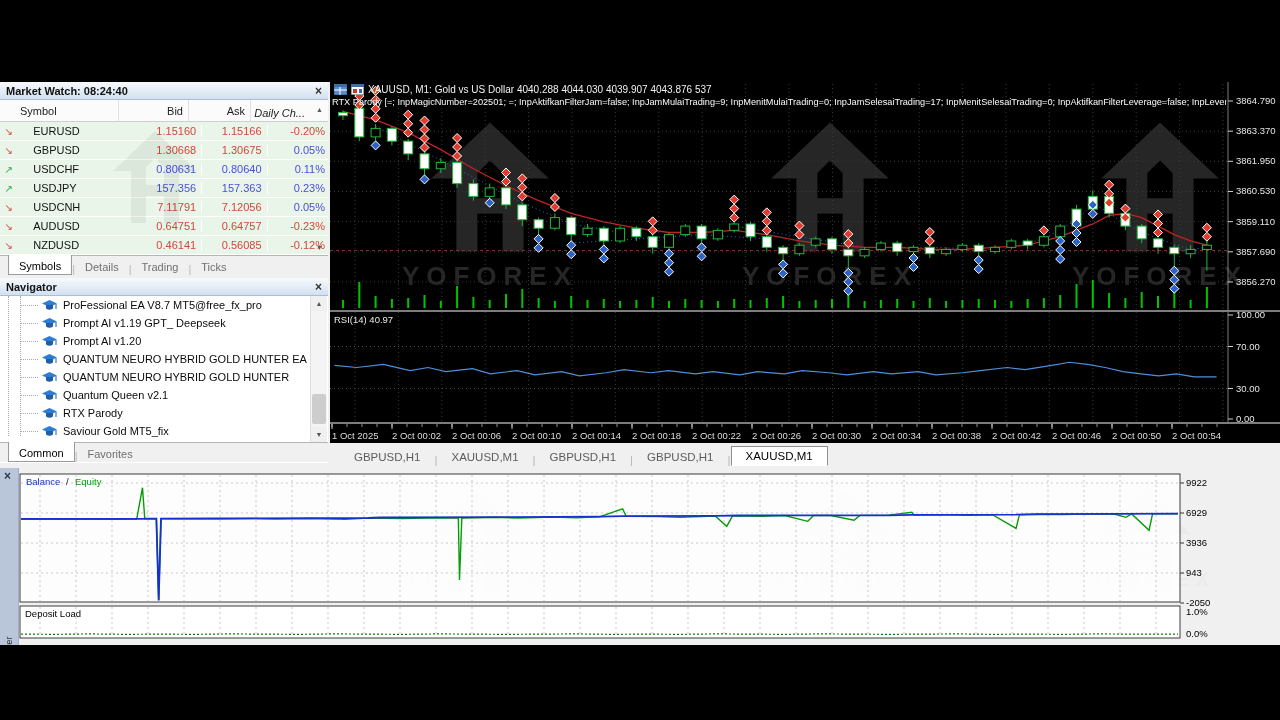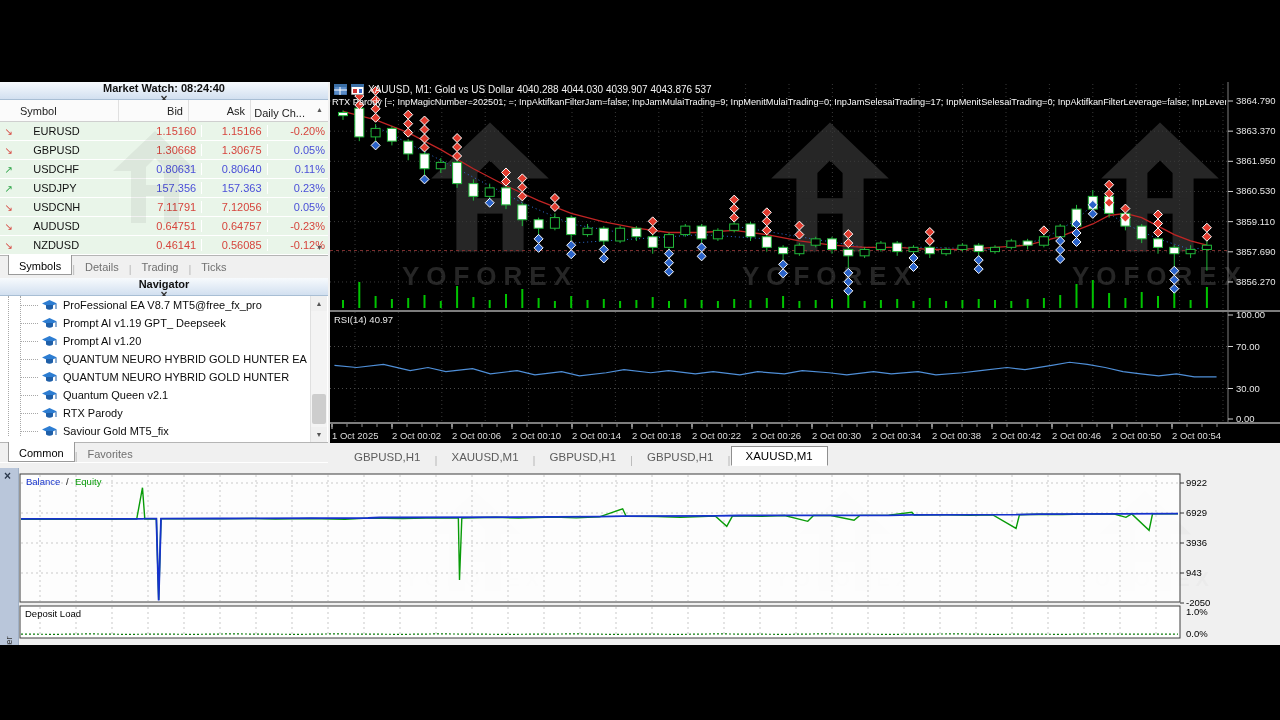--- a/index.html
+++ b/index.html
@@ -3,21 +3,21 @@
 <meta charset="utf-8">
 <style>
   html,body{margin:0;padding:0;background:#000;}
   #app{position:relative;width:1280px;height:720px;background:#000;overflow:hidden;
        font-family:"Liberation Sans","DejaVu Sans",sans-serif;-webkit-font-smoothing:antialiased;}
   .win{position:absolute;left:0;top:82px;width:1280px;height:563px;background:#f0f0f0;}
   
   .leftcol{position:absolute;left:0;top:0;width:328px;height:563px;}
   .ptitle{height:17px;background:linear-gradient(#f7fafd,#d2e0f0);border-bottom:1px solid #a8bed4;
           font-size:11px;font-weight:700;color:#111;display:flex;align-items:center;
-          justify-content:space-between;padding:0 6px;flex-direction:column;}
+          justify-content:space-between;padding:0 6px;}
   .xbtn{font-size:12px;font-weight:700;color:#333;line-height:10px;cursor:default;}
   .mw{position:absolute;left:0;top:0;width:328px;height:189px;background:#fff;}
   .mwhead{display:flex;height:21px;align-items:center;background:#fbfbfb;border-bottom:1px solid #cfcfcf;
           font-size:11px;color:#222;}
   .mwhead .hc{border-left:1px solid #e0e0e0;height:100%;display:flex;align-items:center;}
   .mwrow{display:flex;height:18px;background:#e9f5e9;border-bottom:1px solid #fff;font-size:11px;align-items:center;}
   .c-arrow{width:18px;text-align:center;font-size:10px;}
   .c-sym{width:100px;color:#111;margin-left:16px;}
   .c-bid{width:70px;text-align:right;padding-right:5px;}
   .c-ask{width:62px;text-align:right;padding-right:5px;border-left:1px solid #fff;}
@@ -81,21 +81,21 @@
 
       <section class="mw">
         <div class="ptitle">
           <span>Market Watch: 08:24:40</span>
           <span class="xbtn">×</span>
         </div>
         <div class="mwhead" id="mw-head" style="position:relative;">
             <div class="hc first" style="width: 118px; justify-content: flex-start; padding: 0px 0px 0px 20px; box-sizing: border-box; border-left: none; text-align: right;">Symbol</div>
             <div class="hc" style="width: 70px; justify-content: flex-end; padding: 0px 5px 0px 12px; box-sizing: border-box;">Bid</div>
             <div class="hc" style="width: 62px; justify-content: flex-end; padding: 0px 5px 0px 0px; box-sizing: border-box;">Ask</div>
-            <div class="hc" style="width: 60px; justify-content: flex-end; padding: 4px 5px 0px 0px; box-sizing: border-box;">Daily Ch...</div>
+            <div class="hc" style="width: 60px; justify-content: flex-end; padding: 4px 5px 0px 0px; box-sizing: border-box; font-style: italic;">Daily Ch...</div>
             <div class="sArrow" style="top: 6px;">▲</div>
           </div>
         <div id="mw-rows" style="position:relative;">
           <svg class="wm-light" width="120" height="110" style="left:100px;top:5px;">
               <use href="#wm-logo" fill="#000" x="0" y="0" width="110" height="100"></use>
             </svg>
         <div class="mwrow">
               <span class="c-arrow red">↘</span>
               <span class="c-sym">EURUSD</span>
               <span class="c-bid red">1.15160</span>

